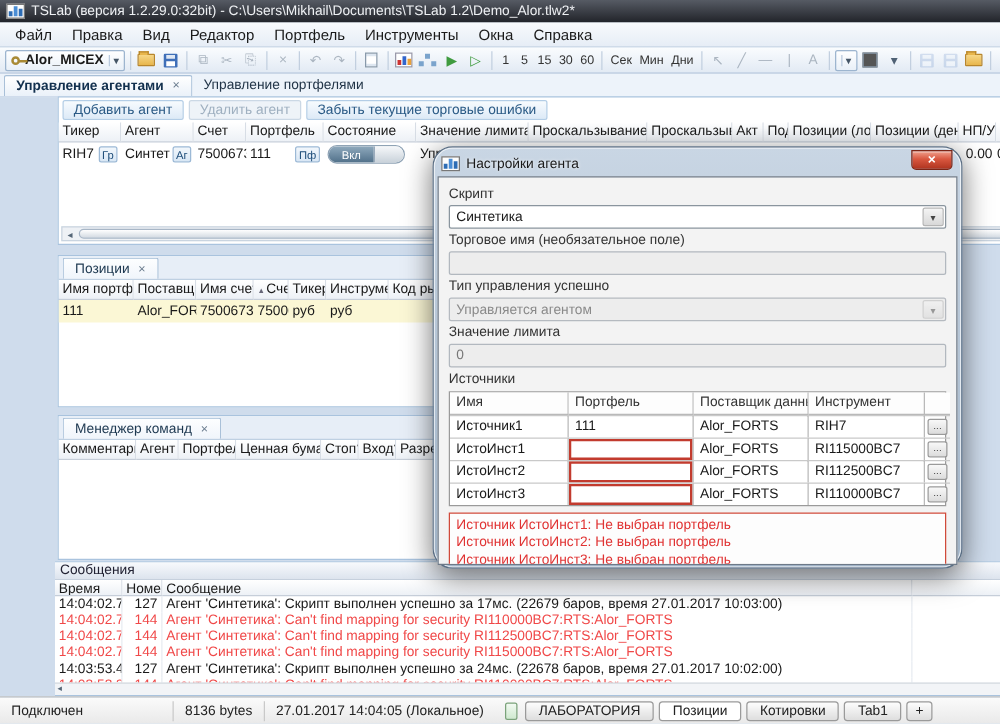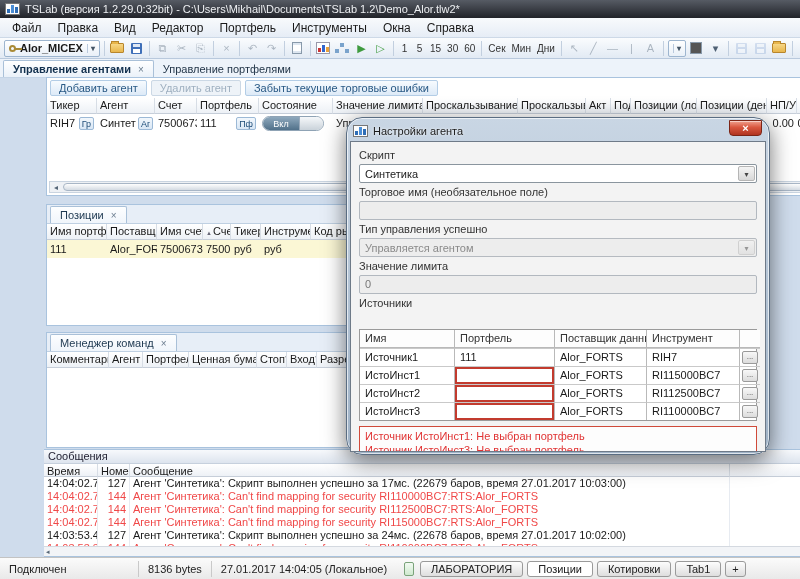--- a/index.html
+++ b/index.html
@@ -43,21 +43,21 @@
   .i-chart { width:14px; height:12px; background:#fff; border:1px solid #99a; display:inline-flex; align-items:flex-end; gap:1px; padding:1px; }
   .i-chart i { display:block; width:3px; }
   .i-chart i:nth-child(1){height:4px; background:#cc3333;} .i-chart i:nth-child(2){height:7px; background:#3366cc;} .i-chart i:nth-child(3){height:5px; background:#e9a13b;}
   .i-doc { width:10px; height:12px; background:#fff; border:1px solid #8899aa; box-shadow:inset 0 2px 0 #dde6f0, inset 0 -2px 0 #dde6f0; display:inline-block; }
   .i-org { position:relative; width:15px; height:12px; display:inline-block; }
   .i-org::before { content:""; position:absolute; top:1px; left:5px; width:4px; height:4px; background:#7aa3cc; box-shadow:-5px 6px 0 #7aa3cc, 5px 6px 0 #7aa3cc; }
   .i-swatch { width:12px; height:12px; background:#555; border:1px solid #8899aa; display:inline-block; }
   .i-sel { width:11px; height:11px; border:1px dashed #7d92a8; display:inline-block; }
 
   
-  .doctabs { height:19px; background:#edf3fa; border-bottom:1px solid #c4d4e6; display:flex; align-items:flex-end; padding-left:3px; }
+  .doctabs { height:19px; background:#edf3fa; border-bottom:1px solid #c4d4e6; display:flex; align-items:center; padding-left:3px; }
   .dtab { padding:2px 9px; font-size:11px; color:#223548; display:flex; gap:7px; align-items:center; }
   .dtab.active { background:linear-gradient(#ffffff,#eaf1f9); border:1px solid #a9c0d8; border-bottom:none;
     font-weight:bold; color:#12304e; border-radius:2px 2px 0 0; }
   .tab-close { font-size:10px; color:#6a7c8e; font-weight:normal; }
 
   
   .panel { position:absolute; background:#fff; border:1px solid #a9c3de;margin-left:44px; }
   #agents-panel   { left:2px; top:77px;  width:794px; height:119px; }
   #positions-panel{ left:2px; top:204px; width:341px; height:122px; }
   #commands-panel { left:2px; top:332px; width:341px; height:116px; }
@@ -130,21 +130,21 @@
   .dlg-label { font-size:11px; color:#333; margin:2px 0 2px; line-height:13px; }
   .combo { height:19px; background:#fff; border:1px solid #8a959e; border-radius:2px;
     display:flex; align-items:center; padding-left:5px; font-size:11px; position:relative; margin-bottom:3px; }
   .combo .dd { position:absolute; right:1px; top:1px; bottom:1px; width:17px;
     background:linear-gradient(#f4f4f4,#d8d8d8); border:1px solid #b5b5b5; border-radius:2px;
     text-align:center; font-size:8px; line-height:15px; color:#444; }
   .combo.disabled { background:#ededed; color:#8a8a8a; border-color:#b5bac0; }
   .combo.disabled .dd { opacity:.5; }
   .inputbox { height:19px; background:#ededed; border:1px solid #b2b8bf; border-radius:2px;
     font-size:11px; color:#777; padding:2px 5px; margin-bottom:3px; }
-  .src-table { border:1px solid #9a9a9a; background:#fff; margin-top:19px; }
+  .src-table { border:1px solid #9a9a9a; background:#fff; margin-top:3px; }
   .scell { font-size:11px; padding:1px 5px; white-space:nowrap; overflow:hidden; flex:none;
     border-right:1px solid #b9b9b9; height:18px; line-height:15px; }
   .shead .scell { border-bottom:1px solid #b9b9b9; color:#333; background:#fdfdfd; }
   .srow .scell { border-top:1px solid #c9c9c9; }
   .srow:first-of-type .scell { border-top:none; }
   .scell.err-cell { box-shadow:inset 0 0 0 2px #c23b2e; }
   .dots-btn { width:16px; height:13px; margin:2px 1px; background:linear-gradient(#f8f8f8,#dcdcdc);
     border:1px solid #9a9a9a; border-radius:2px; font-size:8px; line-height:9px; text-align:center; color:#444; }
   .scell.btncol { padding:0; display:flex; justify-content:center; border-right:none; }
   .err-box { margin-top:5px; border:1px solid #d04a3a; background:#fdfdfd; padding:2px 5px; height:47px; }
@@ -498,19 +498,20 @@
           <span class="scell err-cell" style="width:100px"></span>
           <span class="scell" style="width:92px">Alor_FORTS</span>
           <span class="scell" style="width:93px">RI110000BC7</span>
           <span class="scell btncol" style="width:20px">
               <span class="dots-btn">...</span>
             </span>
         </div>
       </div>
       <div class="err-box">
         <div class="err-line">Источник ИстоИнст1: Не выбран портфель</div>
+        <div class="err-line">Источник ИстоИнст2: Не выбран портфель</div>
         <div class="err-line">Источник ИстоИнст3: Не выбран портфель</div>
       </div>
 
     </div>
   </div>
 
 </div>
 
 </body></html>

